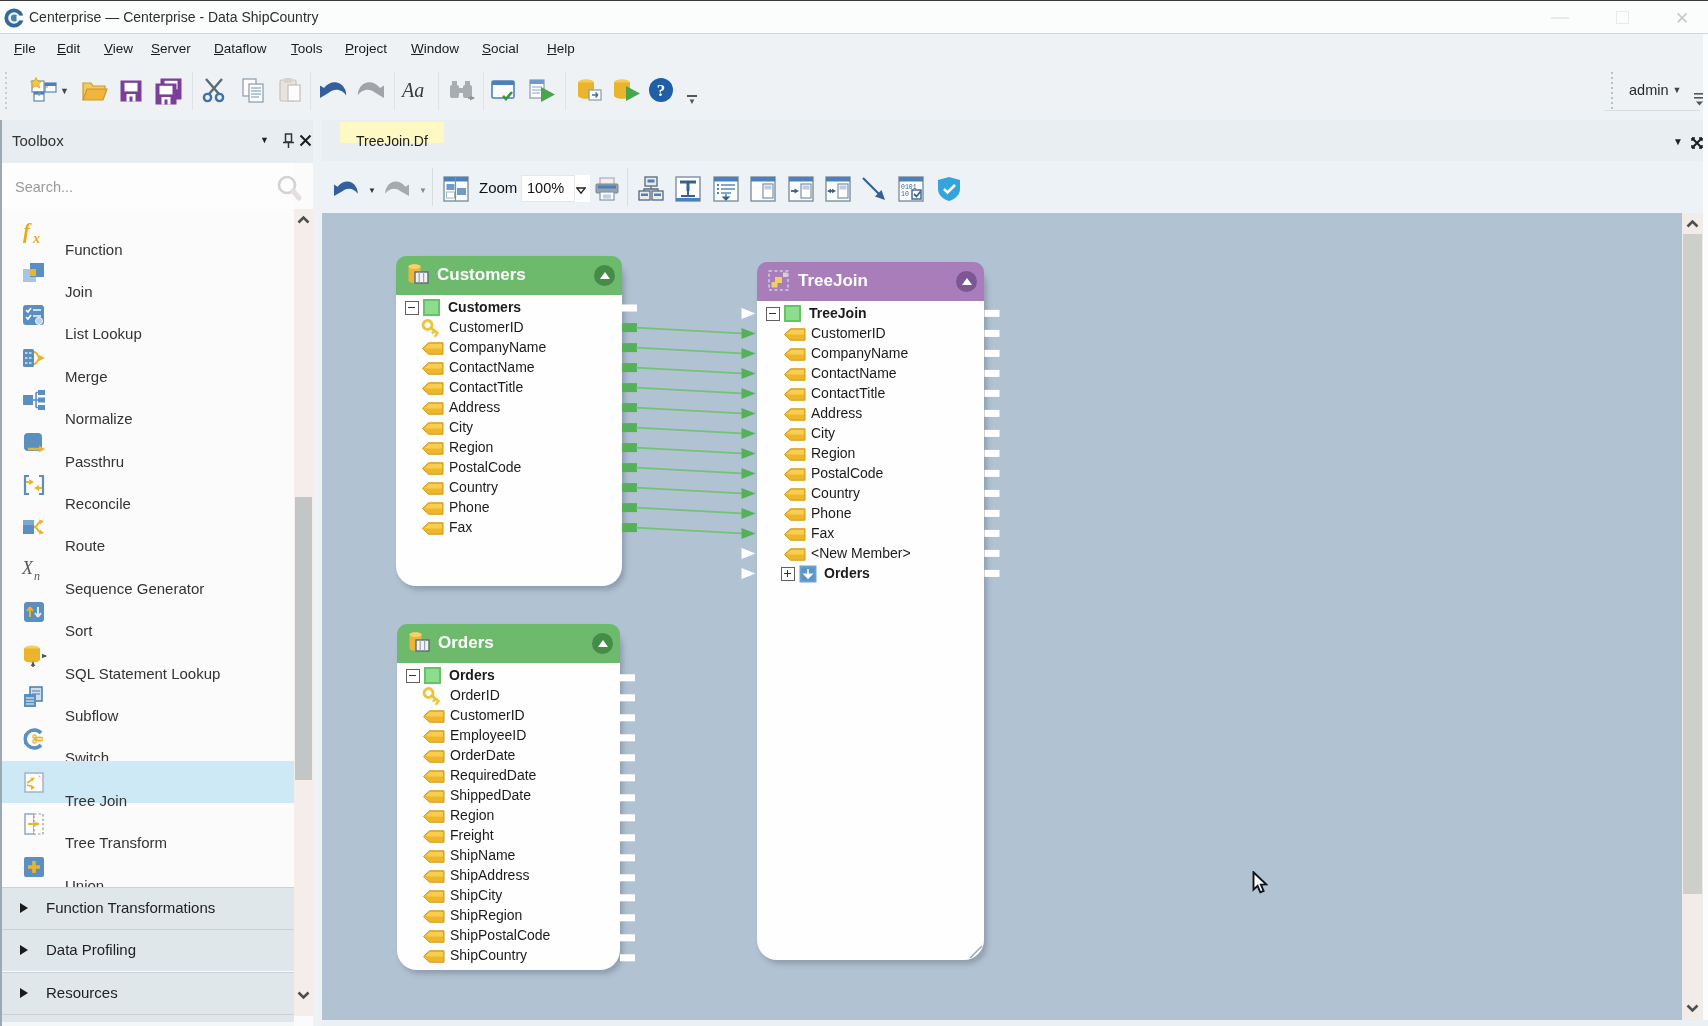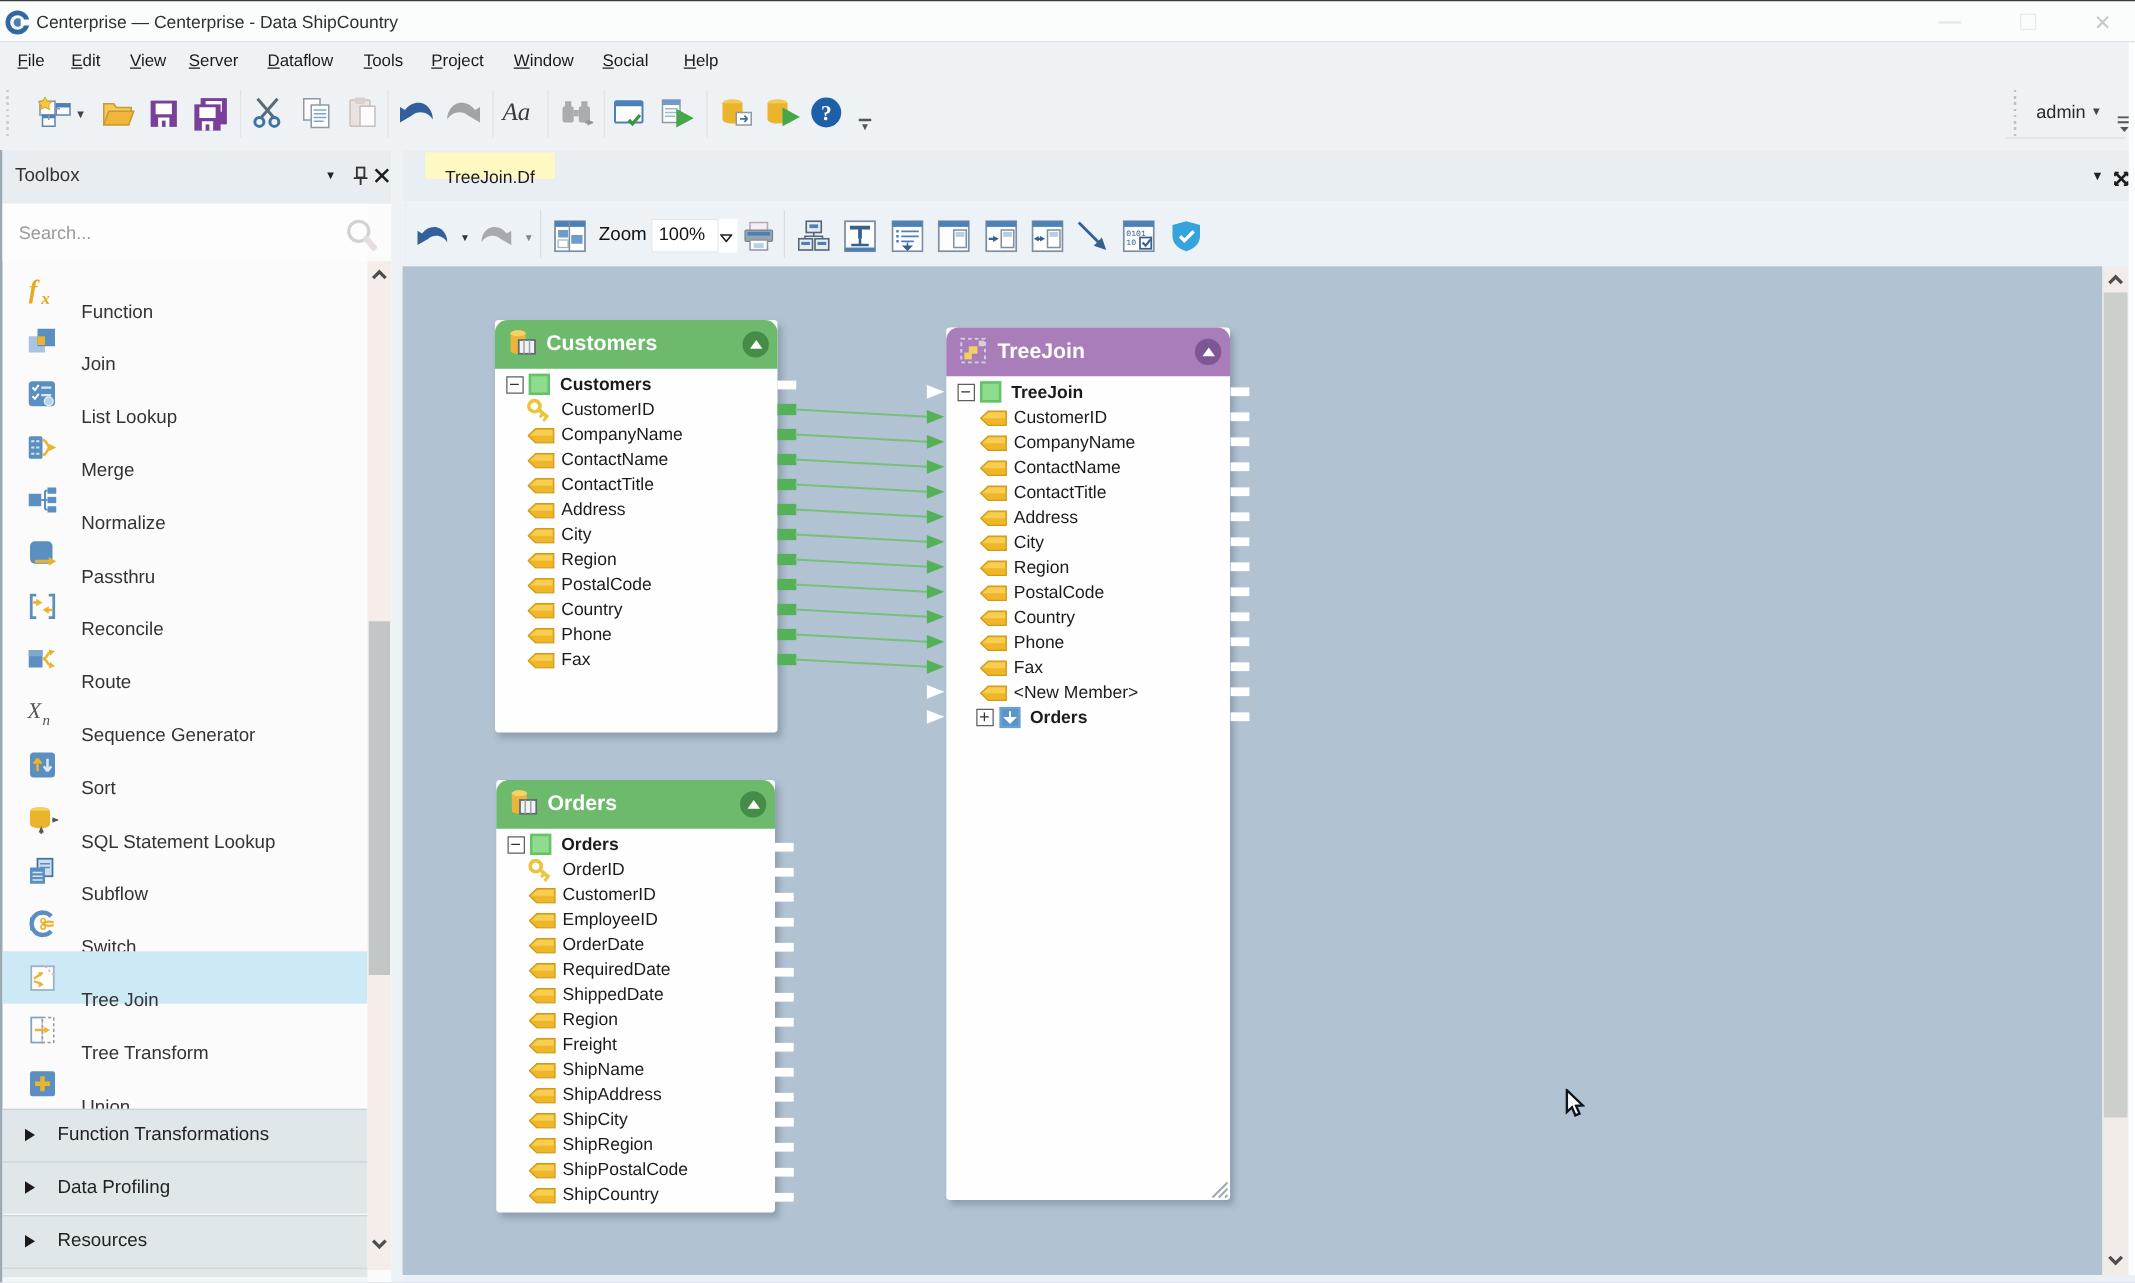--- a/index.html
+++ b/index.html
@@ -26,21 +26,21 @@
 .tcat .tx { position:absolute; left:44px; top:11px; font-size:15px; color:#222; }
 
 #tabstrip { position:absolute; left:322px; top:120px; width:1386px; height:41px; background:#e8eef2; }
 #toolbar2 { position:absolute; left:322px; top:161px; width:1386px; height:52px; background:#edf2f6; }
 #canvas { position:absolute; left:322px; top:213px; width:1360px; height:807px; background:#b1c2d2; }
 #vscroll { position:absolute; left:1682px; top:213px; width:21px; height:807px; background:#f2ece9; }
 #vthumb { position:absolute; left:1683px; top:234px; width:19px; height:660px; background:#cdcfcb; }
 #rightedge { position:absolute; left:1703px; top:34px; width:5px; height:986px; background:#fafcfd; }
 #bottomstrip { position:absolute; left:322px; top:1020px; width:1386px; height:6px; background:#eaf0f4; }
 
-.node { position:absolute; background:#fdfefd; border-radius:3px; box-shadow:3px 4px 5px rgba(80,95,115,.35);text-align:center; }
+.node { position:absolute; background:#fdfefd; border-radius:20px; box-shadow:3px 4px 5px rgba(80,95,115,.35);text-align:center; }
 .nhead { position:absolute; left:0; top:0; right:0; height:39px; border-radius:10px 10px 0 0; color:#fff; font-weight:bold; font-size:17px; }
 .nhead .htx { position:absolute; left:41px; top:9px; }
 .nhead .col { position:absolute; right:7px; top:9px; width:21px; height:21px; border-radius:50%; }
 .nhead .col:after { content:""; position:absolute; left:5.5px; top:7px; width:0; height:0; border-left:5px solid transparent; border-right:5px solid transparent; border-bottom:7px solid #fff; }
 .green .nhead { background:#6dba6d; }
 .green .col { background:#458c49; }
 .purple .nhead { background:#a87db9; }
 .purple .col { background:#7d5795; }
 .rows { position:absolute; left:0; top:42px; right:0; }
 .row { position:relative; height:20px; font-size:14px; color:#1b1b1b; }

